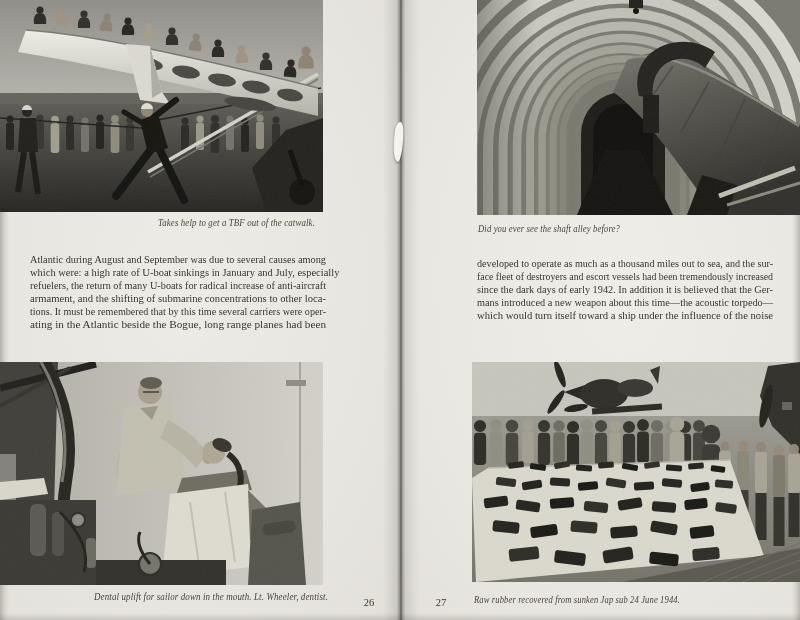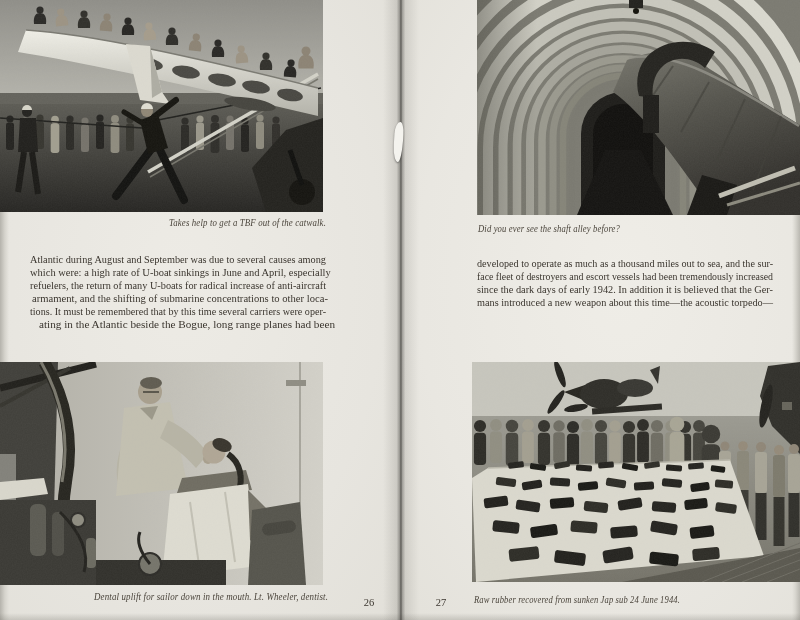--- a/index.html
+++ b/index.html
@@ -28,27 +28,27 @@
   .tear{
     position:absolute;left:394px;top:122px;width:9px;height:40px;z-index:5;
     background:#f4f3ee;border-radius:60% 40% 45% 55%/30% 30% 65% 40%;
     box-shadow:0 1px 2px rgba(0,0,0,.45);transform:rotate(3deg);pointer-events:none;
   }
   .photo{position:absolute;z-index:2;overflow:hidden;background:#8a897f;}
   .photo svg{display:block;width:100%;height:100%;}
   .caption{position:absolute;z-index:3;font-style:italic;font-size:9.5px;line-height:12px;color:var(--caption-ink);letter-spacing:.15px;}
   .pagenum{position:absolute;z-index:3;font-size:10.5px;line-height:12px;color:var(--ink);}
   .body-text{position:absolute;z-index:3;width:296px;color:var(--ink);font-size:10.5px;}
-  .body-line{height:13px;line-height:13px;text-align:center;}
+  .body-line{height:13px;line-height:13px;}
   .jline{display:inline-block;white-space:nowrap;transform-origin:0 50%;}
   
   .cap-fit{overflow:visible;}
   
   .ph-tbf{left:0;top:0;width:323px;height:212px;}
-  .cap-tbf{left:169px;top:217px;width:157px;text-align:right;}
+  .cap-tbf{left:158px;top:217px;width:157px;text-align:right;}
   .body-left{left:30px;top:253px;}
   .ph-dentist{left:0;top:362px;width:323px;height:223px;}
   .cap-dentist{left:94px;top:591px;width:234px;}
   .pn-26{left:356px;top:590px;width:26px;text-align:center;margin-top:7px;}
   
   .ph-shaft{left:477px;top:0;width:323px;height:215px;}
   .cap-shaft{left:478px;top:223px;width:142px;}
   .body-right{left:477px;top:257px;}
   .ph-rubber{left:472px;top:362px;width:328px;height:220px;}
   .cap-rubber{left:474px;top:594px;width:206px;text-decoration:underline;}
@@ -163,21 +163,21 @@
         <path d="M24,152 L18,192" stroke="#1a1916" stroke-width="6"></path>
         <path d="M32,152 L38,194" stroke="#1a1916" stroke-width="6"></path>
       </g>
       <rect width="323" height="212" filter="url(#p1n)" opacity="0.16"></rect>
     </svg>
   </figure>
   <div class="caption cap-tbf cap-fit"><span class="jline" style="transform: scaleX(0.92805);">Takes help to get a TBF out of the catwalk.</span></div>
 
   <div class="body-text body-left">
     <div class="body-line"><span class="jline" style="transform: scaleX(0.977906);">Atlantic during August and September was due to several causes among</span></div>
-    <div class="body-line"><span class="jline" style="transform: scaleX(0.998472);">which were: a high rate of U-boat sinkings in June and April, especially</span></div>
+    <div class="body-line"><span class="jline" style="transform: scaleX(0.998472);">which were: a high rate of U-boat sinkings in January and July, especially</span></div>
     <div class="body-line"><span class="jline" style="transform: scaleX(0.979119);">refuelers, the return of many U-boats for radical increase of anti-aircraft</span></div>
     <div class="body-line"><span class="jline" style="transform: scaleX(1.0111);">armament, and the shifting of submarine concentrations to other loca-</span></div>
     <div class="body-line"><span class="jline" style="transform: scaleX(0.962944);">tions. It must be remembered that by this time several carriers were oper-</span></div>
     <div class="body-line"><span class="jline" style="transform: scaleX(1.06631);">ating in the Atlantic beside the Bogue, long range planes had been</span></div>
   </div>
 
   <figure class="photo ph-dentist">
     <svg viewBox="0 0 323 223" preserveAspectRatio="none">
       <defs>
         <linearGradient id="p3w" x1="0" y1="0" x2="1" y2="0">
@@ -292,20 +292,21 @@
       <rect width="323" height="215" filter="url(#p2n)" opacity="0.16"></rect>
     </svg>
   </figure>
   <div class="caption cap-shaft cap-fit"><span class="jline" style="transform: scaleX(0.908618);">Did you ever see the shaft alley before?</span></div>
 
   <div class="body-text body-right">
     <div class="body-line"><span class="jline" style="transform: scaleX(0.964709);">developed to operate as much as a thousand miles out to sea, and the sur-</span></div>
     <div class="body-line"><span class="jline" style="transform: scaleX(0.93657);">face fleet of destroyers and escort vessels had been tremendously increased</span></div>
     <div class="body-line"><span class="jline" style="transform: scaleX(0.981504);">since the dark days of early 1942. In addition it is believed that the Ger-</span></div>
     <div class="body-line"><span class="jline" style="transform: scaleX(0.976998);">mans introduced a new weapon about this time—the acoustic torpedo—</span></div>
+    <div class="body-line"><span class="jline" style="transform: scaleX(1.01305);">which would turn itself toward a ship under the influence of the noise</span></div>
   </div>
 
   <figure class="photo ph-rubber">
     <svg viewBox="0 0 328 220" preserveAspectRatio="none">
       <defs>
         <linearGradient id="p4d" x1="0" y1="0" x2="0" y2="1">
             <stop offset="0" stop-color="#9b9a91"></stop>
             <stop offset="1" stop-color="#757369"></stop>
           </linearGradient>
         <g id="p4f">

